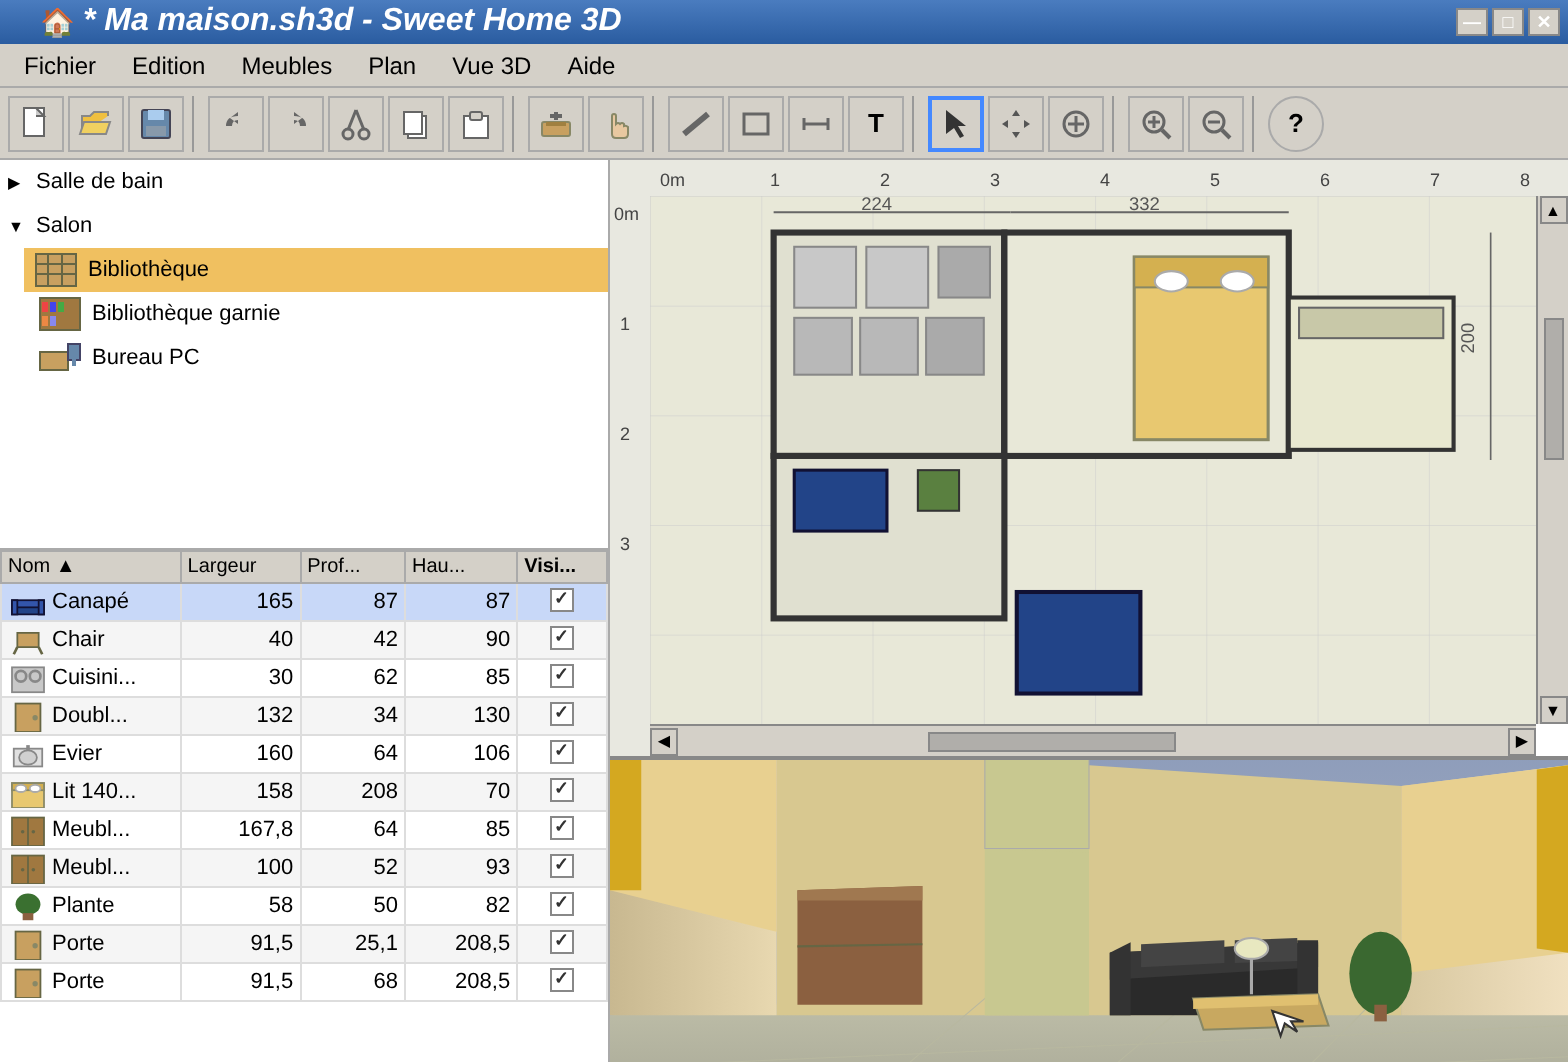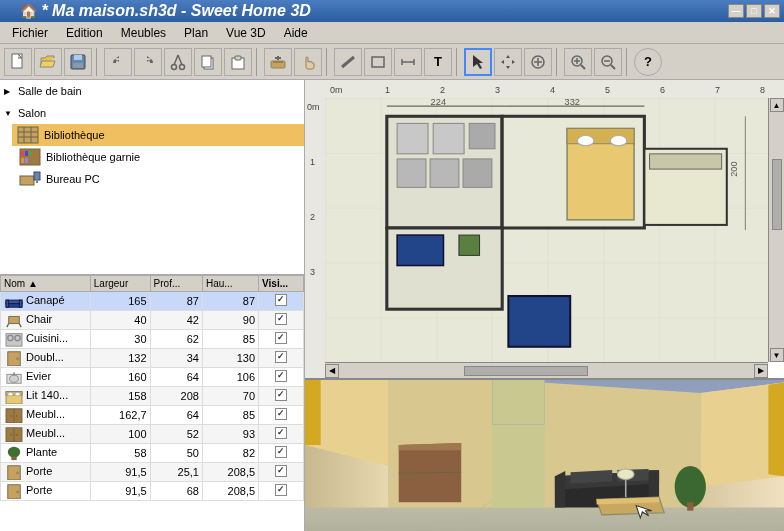--- a/index.html
+++ b/index.html
@@ -518,21 +518,21 @@
   </tr>
             <tr>
     <td class="col-name">
       <svg width="20" height="16" viewBox="0 0 22 18" style="vertical-align:middle;margin-right:2px;">
                   <rect x="2" y="2" width="18" height="16" fill="#a07840" stroke="#664"></rect>
                   <line x1="11" y1="2" x2="11" y2="18" stroke="#664" stroke-width="1"></line>
                   <circle cx="8" cy="10" r="1" fill="#664"></circle>
                   <circle cx="14" cy="10" r="1" fill="#664"></circle>
                 </svg>Meubl...
     </td>
-    <td class="col-larg cell-num">162,7</td>
+    <td class="col-larg cell-num">167,8</td>
     <td class="col-prof cell-num">64</td>
     <td class="col-haut cell-num">85</td>
     <td class="col-visi checkbox-cell">
       <span class="cb checked"></span>
     </td>
   </tr>
             <tr>
     <td class="col-name">
       <svg width="20" height="16" viewBox="0 0 22 18" style="vertical-align:middle;margin-right:2px;">
                   <rect x="2" y="2" width="18" height="16" fill="#a07840" stroke="#664"></rect>

